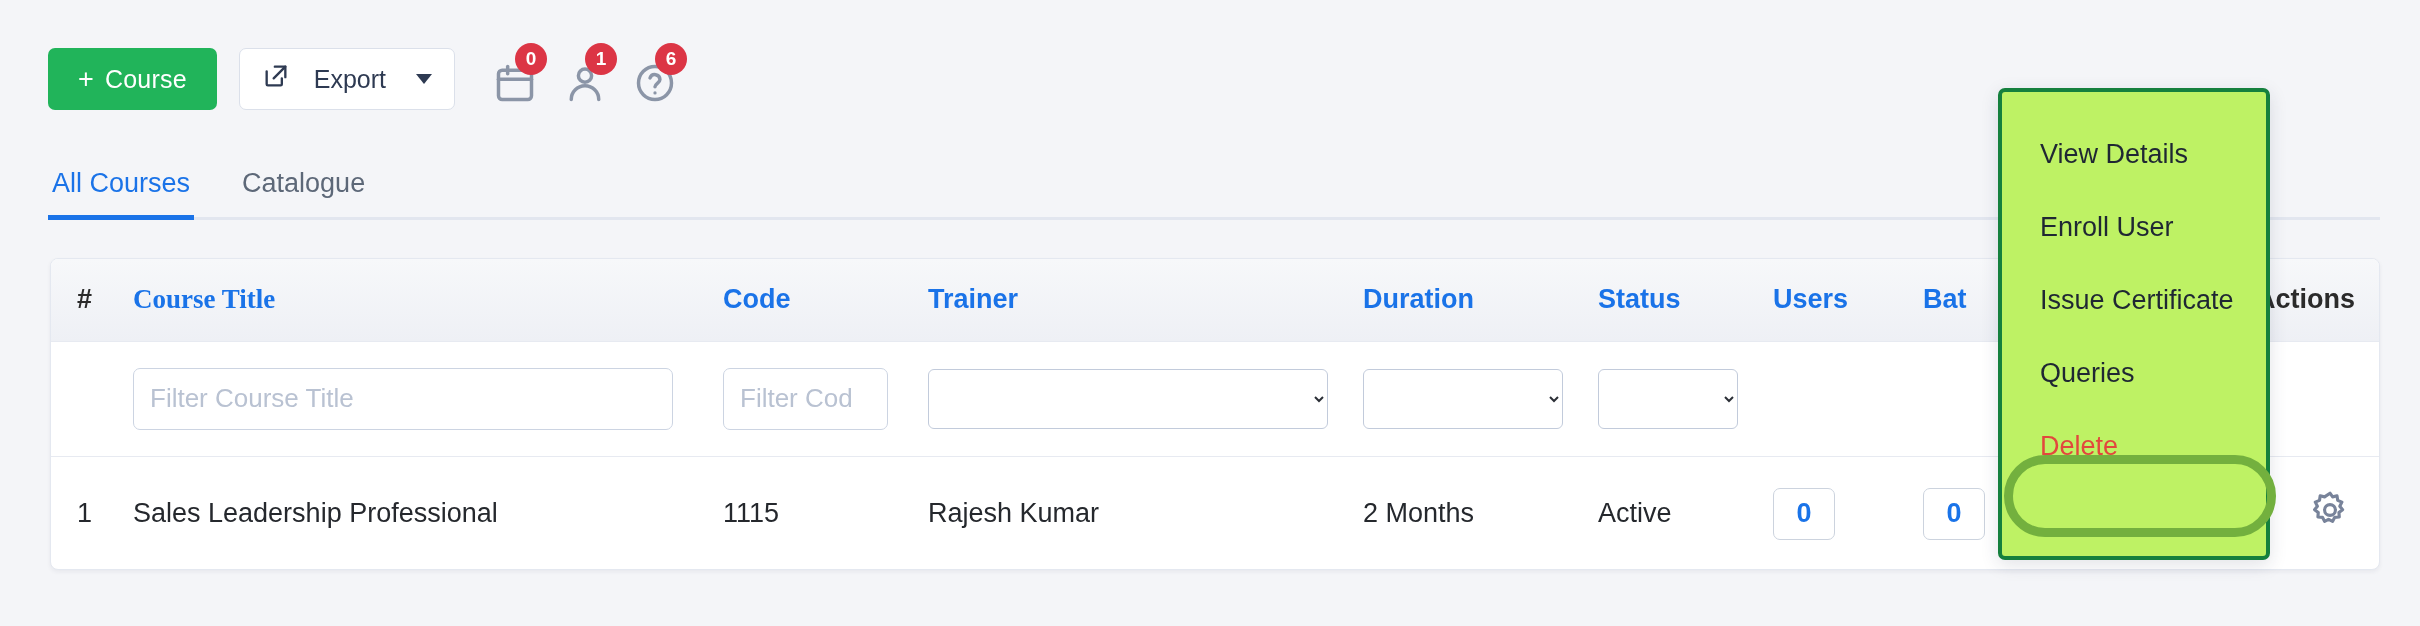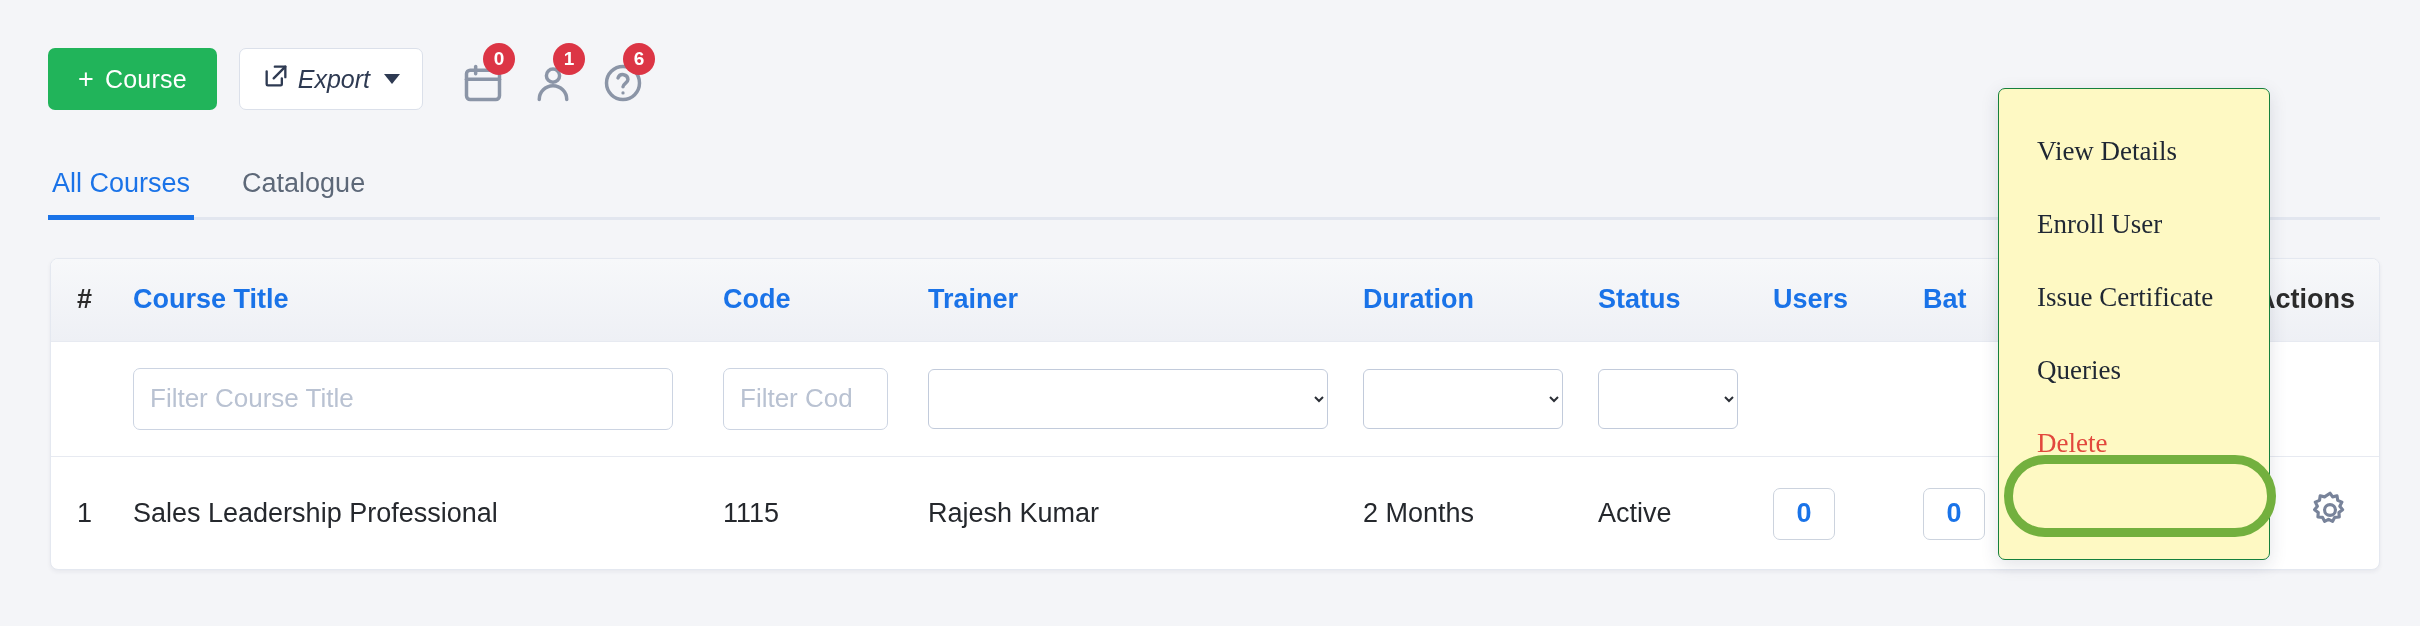--- a/index.html
+++ b/index.html
@@ -23,23 +23,22 @@
     font-size: 25px; font-weight: 400;
     display: flex; align-items: center; gap: 11px;
     cursor: pointer; letter-spacing: .2px;
   }
   .btn-course .plus { font-size: 27px; font-weight: 400; line-height: 1; }
   .btn-export {
     background: #ffffff; color: #2e3a52;
     border: 1px solid #dbe0ea; border-radius: 7px;
     height: 62px; padding: 0 22px;
     font-size: 25px;
-    display: flex; align-items: center; gap: 8px;
+    display: flex; align-items: center; gap: 24px;
     cursor: pointer;
-    font-style: italic;
   }
   .btn-export .caret {
     width: 0; height: 0; margin-left: 6px;
     border-left: 8px solid transparent;
     border-right: 8px solid transparent;
     border-top: 10px solid #2e3a52;
   }
 
   .iconset { display: flex; align-items: center; gap: 24px; margin-left: 16px; }
   .icon-wrap { position: relative; width: 46px; height: 52px; cursor: pointer; }
@@ -83,21 +82,21 @@
   }
   table { width: 100%; border-collapse: collapse; table-layout: fixed; }
 
   thead tr { background: linear-gradient(#f7f8fa, #eef0f5); height: 82px; }
   thead th {
     text-align: left; font-size: 27px; font-weight: 700;
     color: #1a73e8; padding: 0 0 0 0; vertical-align: middle;
   }
   th.dark { color: #2b2b2b; }
   th.c-num    { width: 82px;  padding-left: 26px; }
-  th.c-title  { width: 590px; }
+  th.c-title  { width: 590px; font-family: Liberation Serif, serif; }
   th.c-code   { width: 205px; }
   th.c-trainer{ width: 435px; }
   th.c-dur    { width: 235px; }
   th.c-status { width: 175px; margin-left: 6px; }
   th.c-users  { width: 150px; }
   th.c-batch  { width: 180px; }
   th.c-act    { width: 278px; text-align: right; padding-right: 26px; }
 
   tbody tr { border-top: 1px solid #e7eaf1; height: 115px; margin-left: 21px; }
   tbody td { font-size: 27px; color: #25282d; vertical-align: middle; }
@@ -130,27 +129,26 @@
     min-width: 62px; height: 52px; padding: 0 14px;
     border: 1px solid #ccd3de; border-radius: 7px; background: #fff;
     color: #1a73e8; font-size: 27px; font-weight: 700; cursor: pointer;
   }
   .gear { cursor: pointer; display: inline-block; vertical-align: middle; }
 
   
   .menu {
     position: absolute; left: 1998px; top: 88px;
     width: 272px; height: 472px;
-    background: #fef9c3;
-    border: 1px solid #15803d;
+    background: #bef264;
+    border: 4px solid #15803d;
     border-radius: 7px;
     box-shadow: 0 5px 18px rgba(30,40,70,.13);
     padding: 26px 0 20px 0;
     z-index: 10;
-    font-family: Liberation Serif, serif;
   }
   .menu-item {
     font-size: 27px; color: #1f2733;
     padding: 0 0 0 38px; height: 73px;
     display: flex; align-items: center; cursor: pointer;
     white-space: nowrap;
   }
   .menu-item.danger { color: #e2483d; }
 
   

